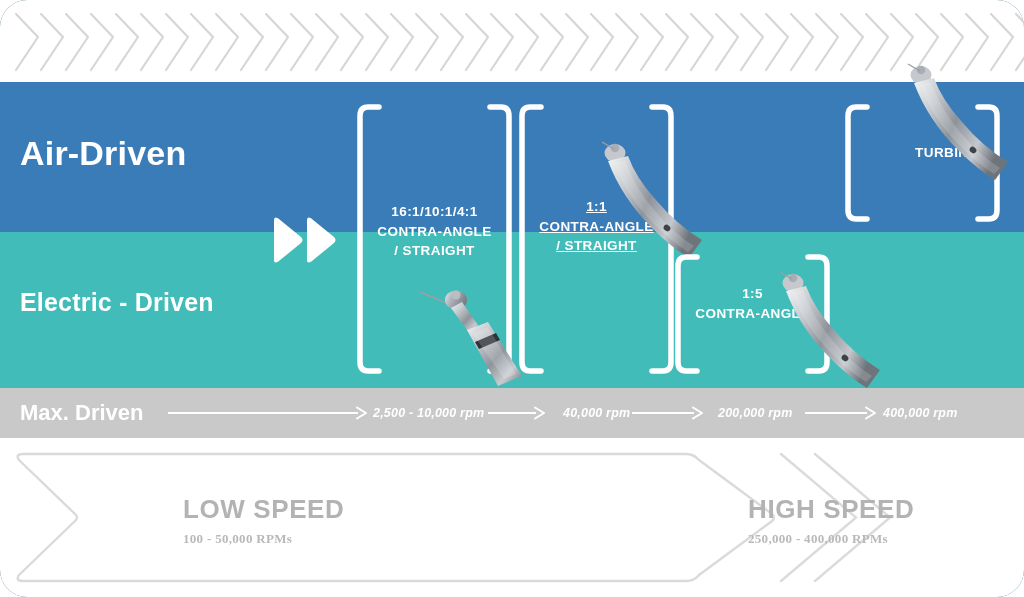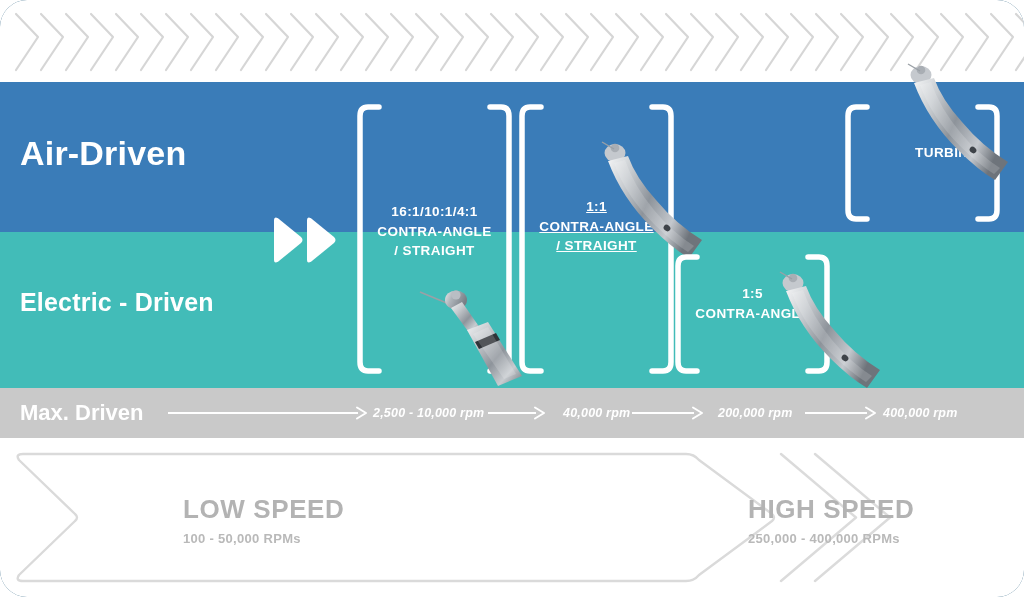--- a/index.html
+++ b/index.html
@@ -84,21 +84,21 @@
     background:#ffffff;
   }
   .bottom-banner svg{display:block;}
   .bb-text{
     position:absolute;text-align:left;white-space:nowrap;
   }
   .bb-title{
     color:#b3b3b3;font-size:26px;font-weight:bold;letter-spacing:0.6px;
   }
   .bb-sub{
-    color:#b9b9b9;font-size:13px;font-weight:bold;letter-spacing:0.3px;margin-top:6px;
+    color:#b9b9b9;font-size:13px;font-weight:bold;letter-spacing:0.3px;margin-top:6px;font-family:Liberation Serif, serif;
   }
   .low-speed-block{left:183px;top:494px;width:295px;}
   .high-speed-block{left:748px;top:494px;width:295px;}
 </style>
 </head>
 <body>
 
 <div id="stage">
 
   <div class="chevron-band">

